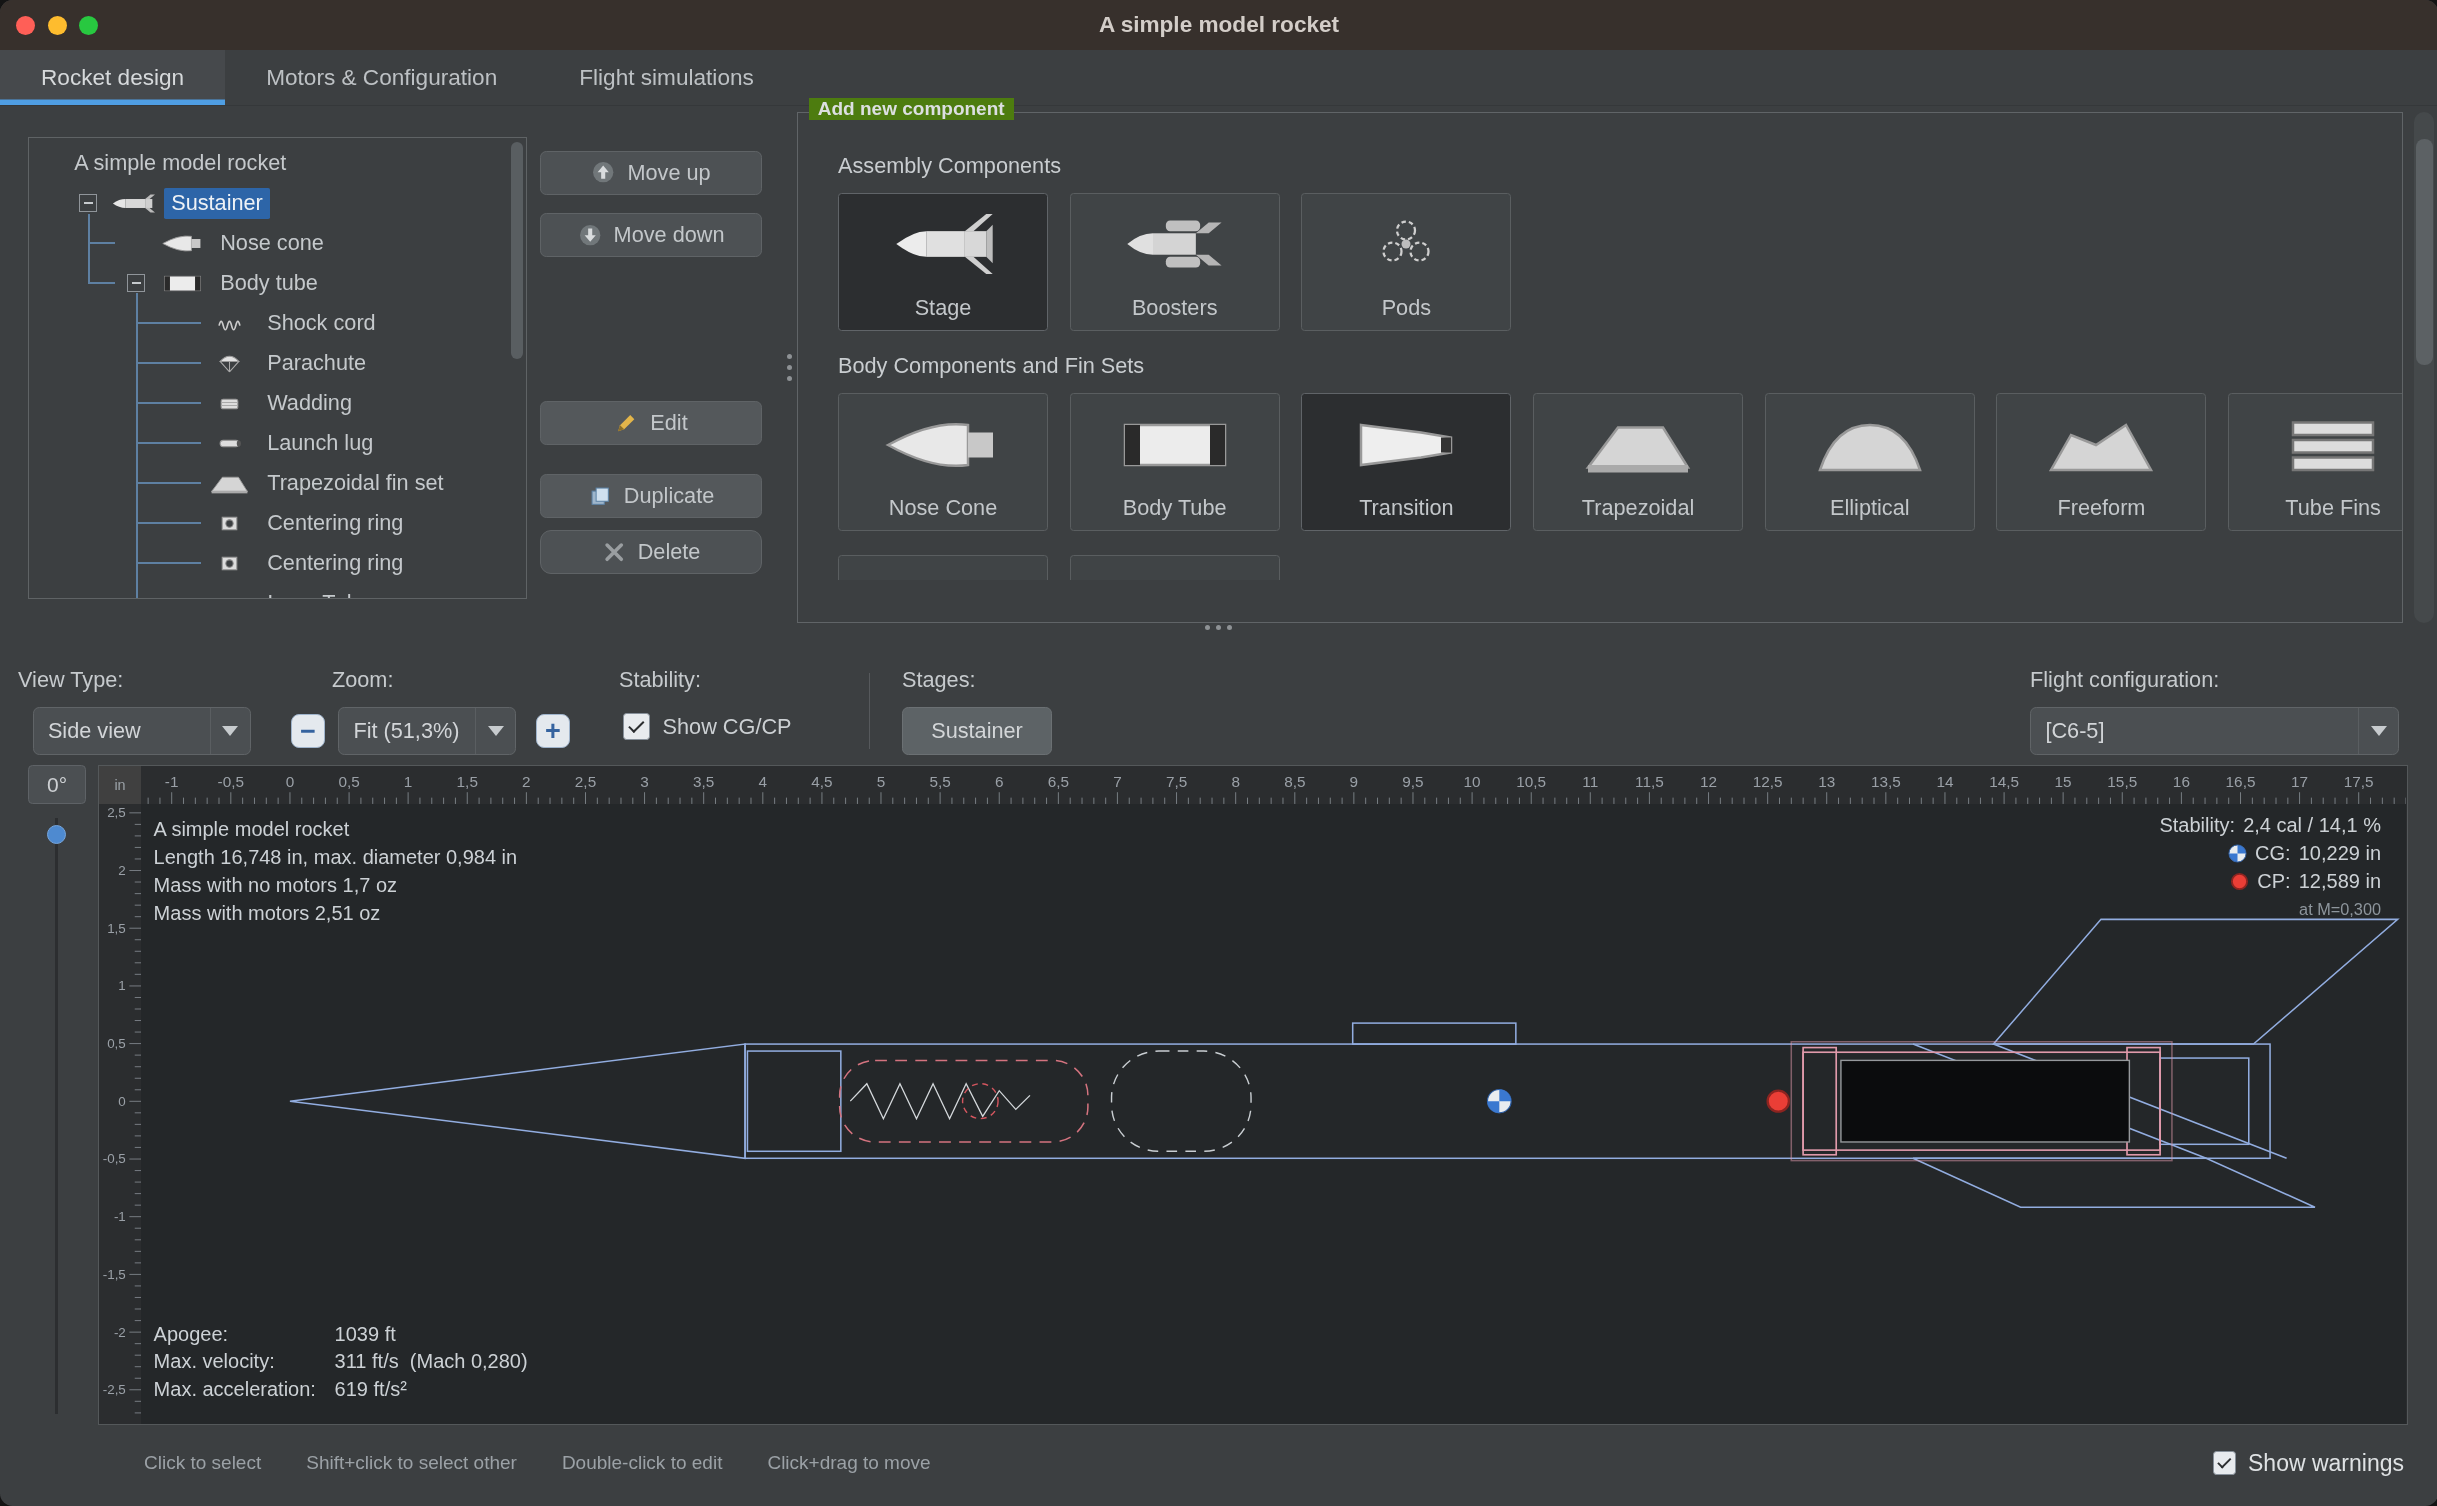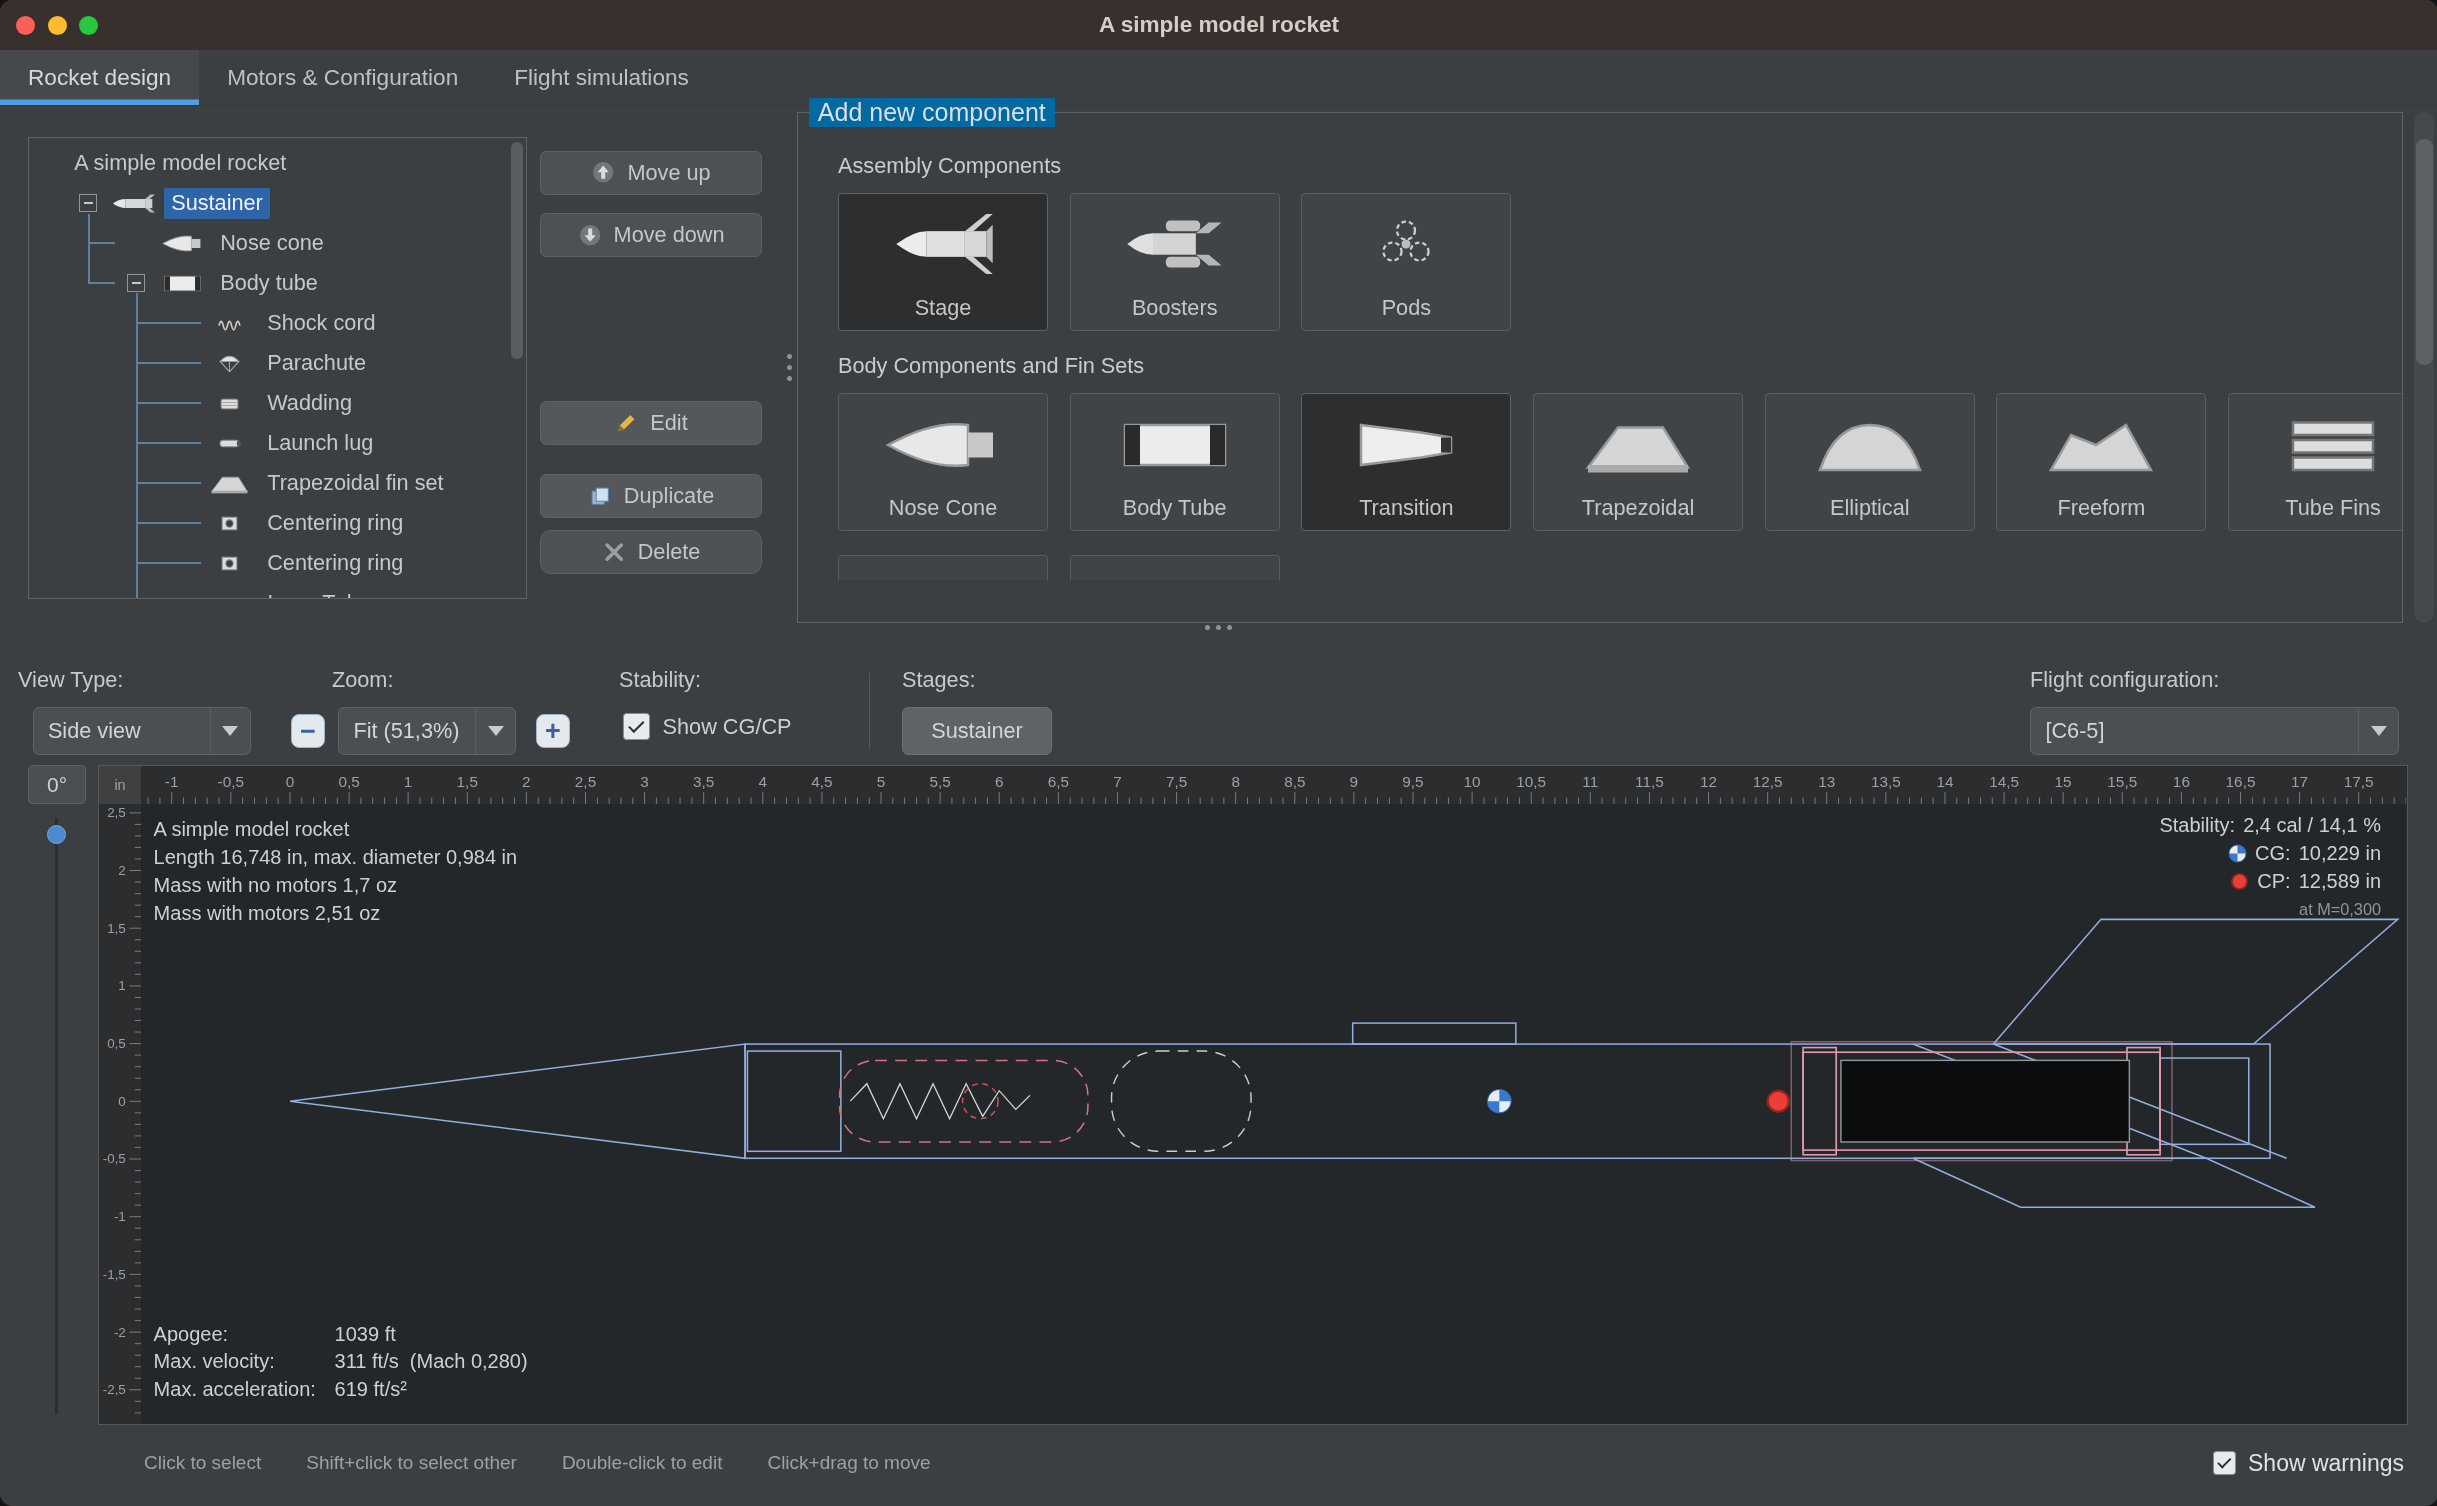--- a/index.html
+++ b/index.html
@@ -8,21 +8,21 @@
 
   
   .titlebar{position:absolute;left:0;top:0;width:100%;height:50px;background:#37302c;display:flex;align-items:center;justify-content:center;}
   .traffic{position:absolute;left:16.3px;top:0;height:50px;display:flex;align-items:center;gap:12.6px;}
   .tl{width:19px;height:19px;border-radius:50%;display:inline-block;}
   .tl.red{background:#ff5f57;}.tl.yellow{background:#febc2e;}.tl.green{background:#28c840;}
   .title{font-size:22.6px;font-weight:bold;color:#d3cdc8;}
 
   
   .tabbar{position:absolute;left:0;top:50px;width:100%;height:56px;background:#3c3f41;display:flex;border-bottom:0.9px solid #35383a;}
-  .tab{height:100%;display:flex;align-items:center;padding:0 28px;font-size:22.6px;color:#bdc1c4;position:relative;cursor:default;}
+  .tab{height:100%;display:flex;align-items:center;padding:0 41px;font-size:22.6px;color:#bdc1c4;position:relative;cursor:default;}
   .tab.selected{background:#46494c;color:#d6d9db;box-shadow:inset 0 -5.4px 0 #4f9ee3;}
 
   
   .tree-panel{position:absolute;left:28px;top:137px;width:499px;height:462px;border:0.9px solid #5f6365;background:#3c3f41;overflow:hidden;}
   .tree-scroll{position:absolute;inset:0;padding-top:5.4px;overflow:hidden;}
   .tree-row{height:40px;position:relative;display:flex;align-items:center;font-size:21.7px;color:#c5c9cc;white-space:nowrap;}
   .tree-row .stub{position:absolute;top:19px;height:1.8px;background:#5e80a2;}
   .tree-row.d2 .stub{left:59px;width:27px;}
   .tree-row.d3 .stub{left:107px;width:65px;}
   .tree-content{display:flex;align-items:center;gap:9px;}
@@ -47,21 +47,21 @@
   .act.b1{top:13.5px;}.act.b2{top:76px;}.act.b3{top:264px;}.act.b4{top:337px;}.act.b5{top:393px;border-radius:11px;}
   .act-icon{display:inline-flex;width:24.4px;height:24.4px;}
   .act-icon svg{width:24.4px;height:24.4px;}
 
   .splitter-v{position:absolute;left:787px;top:354px;display:flex;flex-direction:column;gap:5.4px;}
   .splitter-v .dot, .dots-h .dot{width:5.4px;height:5.4px;border-radius:50%;background:#8e9295;}
   .dots-h{position:absolute;left:1205px;top:625px;display:flex;gap:5.4px;z-index:5;}
 
   
   .add-panel{position:absolute;left:797px;top:112px;width:1606px;height:511px;border:0.9px solid #606467;background:#3c3f41;}
-  .legend{position:absolute;top:-15.3px;left:10.8px;background:#0369a1;padding:0 9px;font-size:25px;font-weight:normal;color:#dcdfe1;}
+  .legend{position:absolute;top:-15.3px;left:10.8px;background:#4d7c0f;padding:0 9px;font-size:19px;font-weight:bold;color:#dcdfe1;}
   #palette-body{position:absolute;inset:0;padding:27px 36px 0 40px;overflow:hidden;}
   .pal-title{font-size:21.7px;color:#c9cdd0;margin:21.7px 0 14.4px 0;}
   #palette-body .pal-title:first-child{margin-top:12.6px;}
   .pal-row{display:flex;gap:21.7px;}
   .pal-row.partial{height:25px;overflow:hidden;margin-top:23.5px;}
   .pal-btn{width:210px;height:138px;background:#404446;border:0.9px solid #5a5e60;border-radius:3.6px;display:flex;flex-direction:column;align-items:center;justify-content:flex-end;padding-bottom:9px;flex:0 0 auto;}
   .pal-btn.selected{background:#2c2e30;border-color:#606468;}
   .pal-icon{flex:1;display:flex;align-items:center;justify-content:center;}
   .pal-icon svg{height:60px;width:auto;max-width:144px;}
   .pal-label{font-size:21.7px;color:#c3c7ca;}

